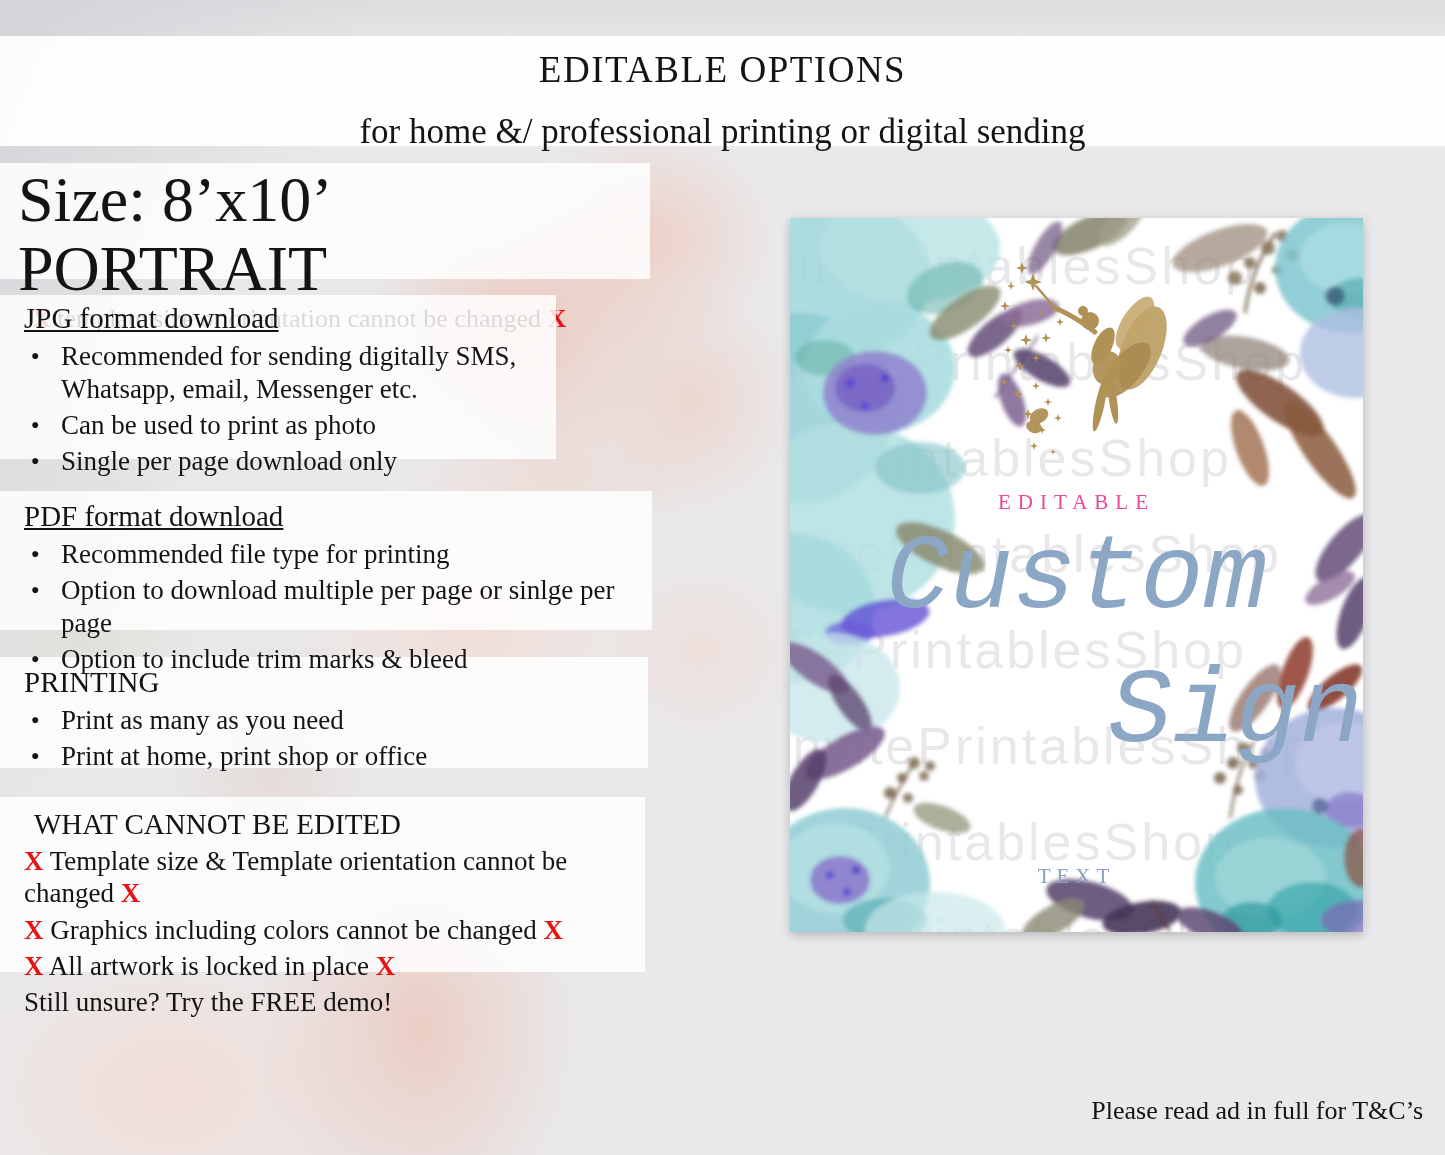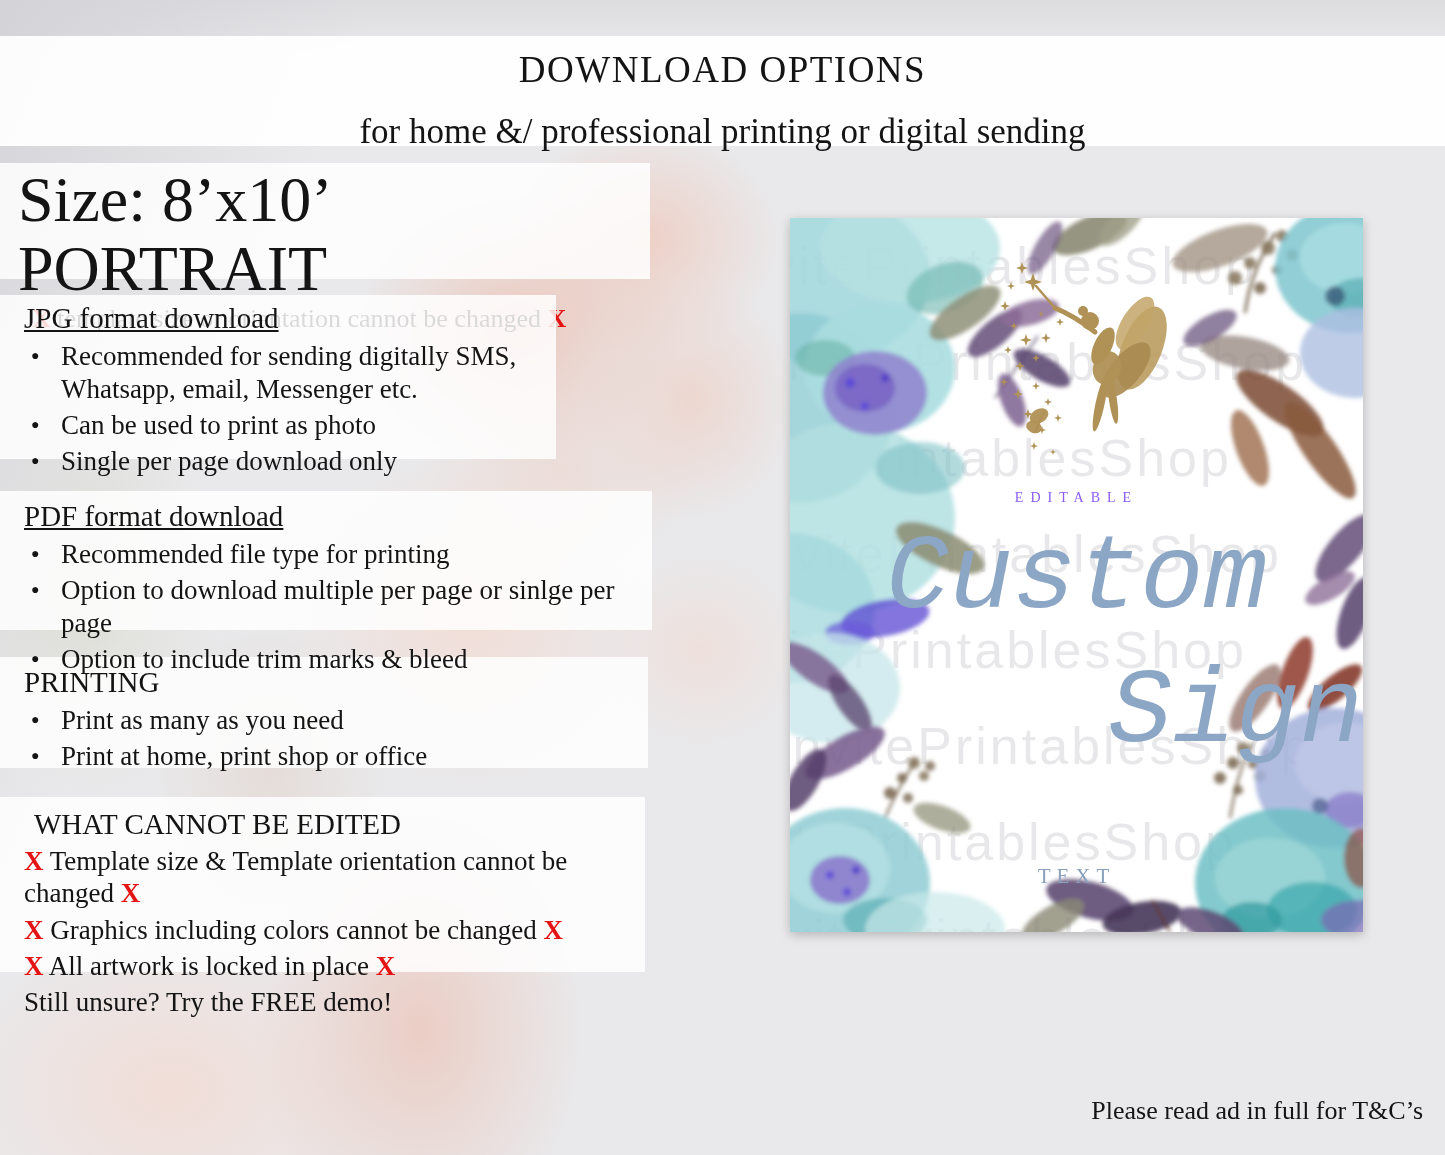--- a/index.html
+++ b/index.html
@@ -57,39 +57,39 @@
     color:rgba(120,120,132,0.17);
     font-family:"Liberation Sans","DejaVu Sans",sans-serif;font-weight:300;
     font-size:52px;letter-spacing:3px;}
   .wm{display:block;line-height:96px;white-space:nowrap;}
   .wm:nth-child(1){margin-left:-70px}.wm:nth-child(2){margin-left:-20px}
   .wm:nth-child(3){margin-left:-95px}.wm:nth-child(4){margin-left:-45px}
   .wm:nth-child(5){margin-left:-80px}.wm:nth-child(6){margin-left:-15px}
   .wm:nth-child(7){margin-left:-90px}.wm:nth-child(8){margin-left:-55px}
   .florals{position:absolute;inset:0;z-index:2;}
   .card-text{position:absolute;inset:0;z-index:3;text-align:center;}
-  .editable{position:absolute;top:272px;left:0;right:0;font-size:14px;letter-spacing:7px;color:#8b5cf6;}
+  .editable{position:absolute;top:272px;left:0;right:0;font-size:21px;letter-spacing:7px;color:#ec4899;}
   .script{position:absolute;left:0;right:0;font-style:italic;color:#8ca6c6;
           font-family:Liberation Mono, monospace;line-height:1;}
   .script1{top:308px;font-size:106px;}
   .script2{top:442px;font-size:106px;padding-left:55px;text-align:right;}
   .addtext{position:absolute;left:0;right:0;font-size:21px;letter-spacing:6px;color:#8aa0bc;}
   .addtext1{top:618px;}
   .addtext2{top:646px;}
 
   .tnc{position:absolute;top:1096px;right:22px;font-size:26px;}
 </style>
 </head>
 <body>
 
 <div class="canvas">
   <div class="photo"></div>
 
   <header class="band header-band">
-    <div class="h-title">DOWNLOAD OPTIONS</div>
+    <div class="h-title">EDITABLE OPTIONS</div>
     <div class="h-sub">for home &amp;/ professional printing or digital sending</div>
   </header>
 
   <section class="band size-band">
     <div class="size-title">Size: 8’x10’ PORTRAIT</div>
     <div class="size-note"><span class="x">X</span> <span>template size or orientation cannot be changed</span> <span class="x">X</span></div>
   </section>
 
   <section class="band jpg-band">
     <h2 class="sec-title underline">JPG format download</h2>

